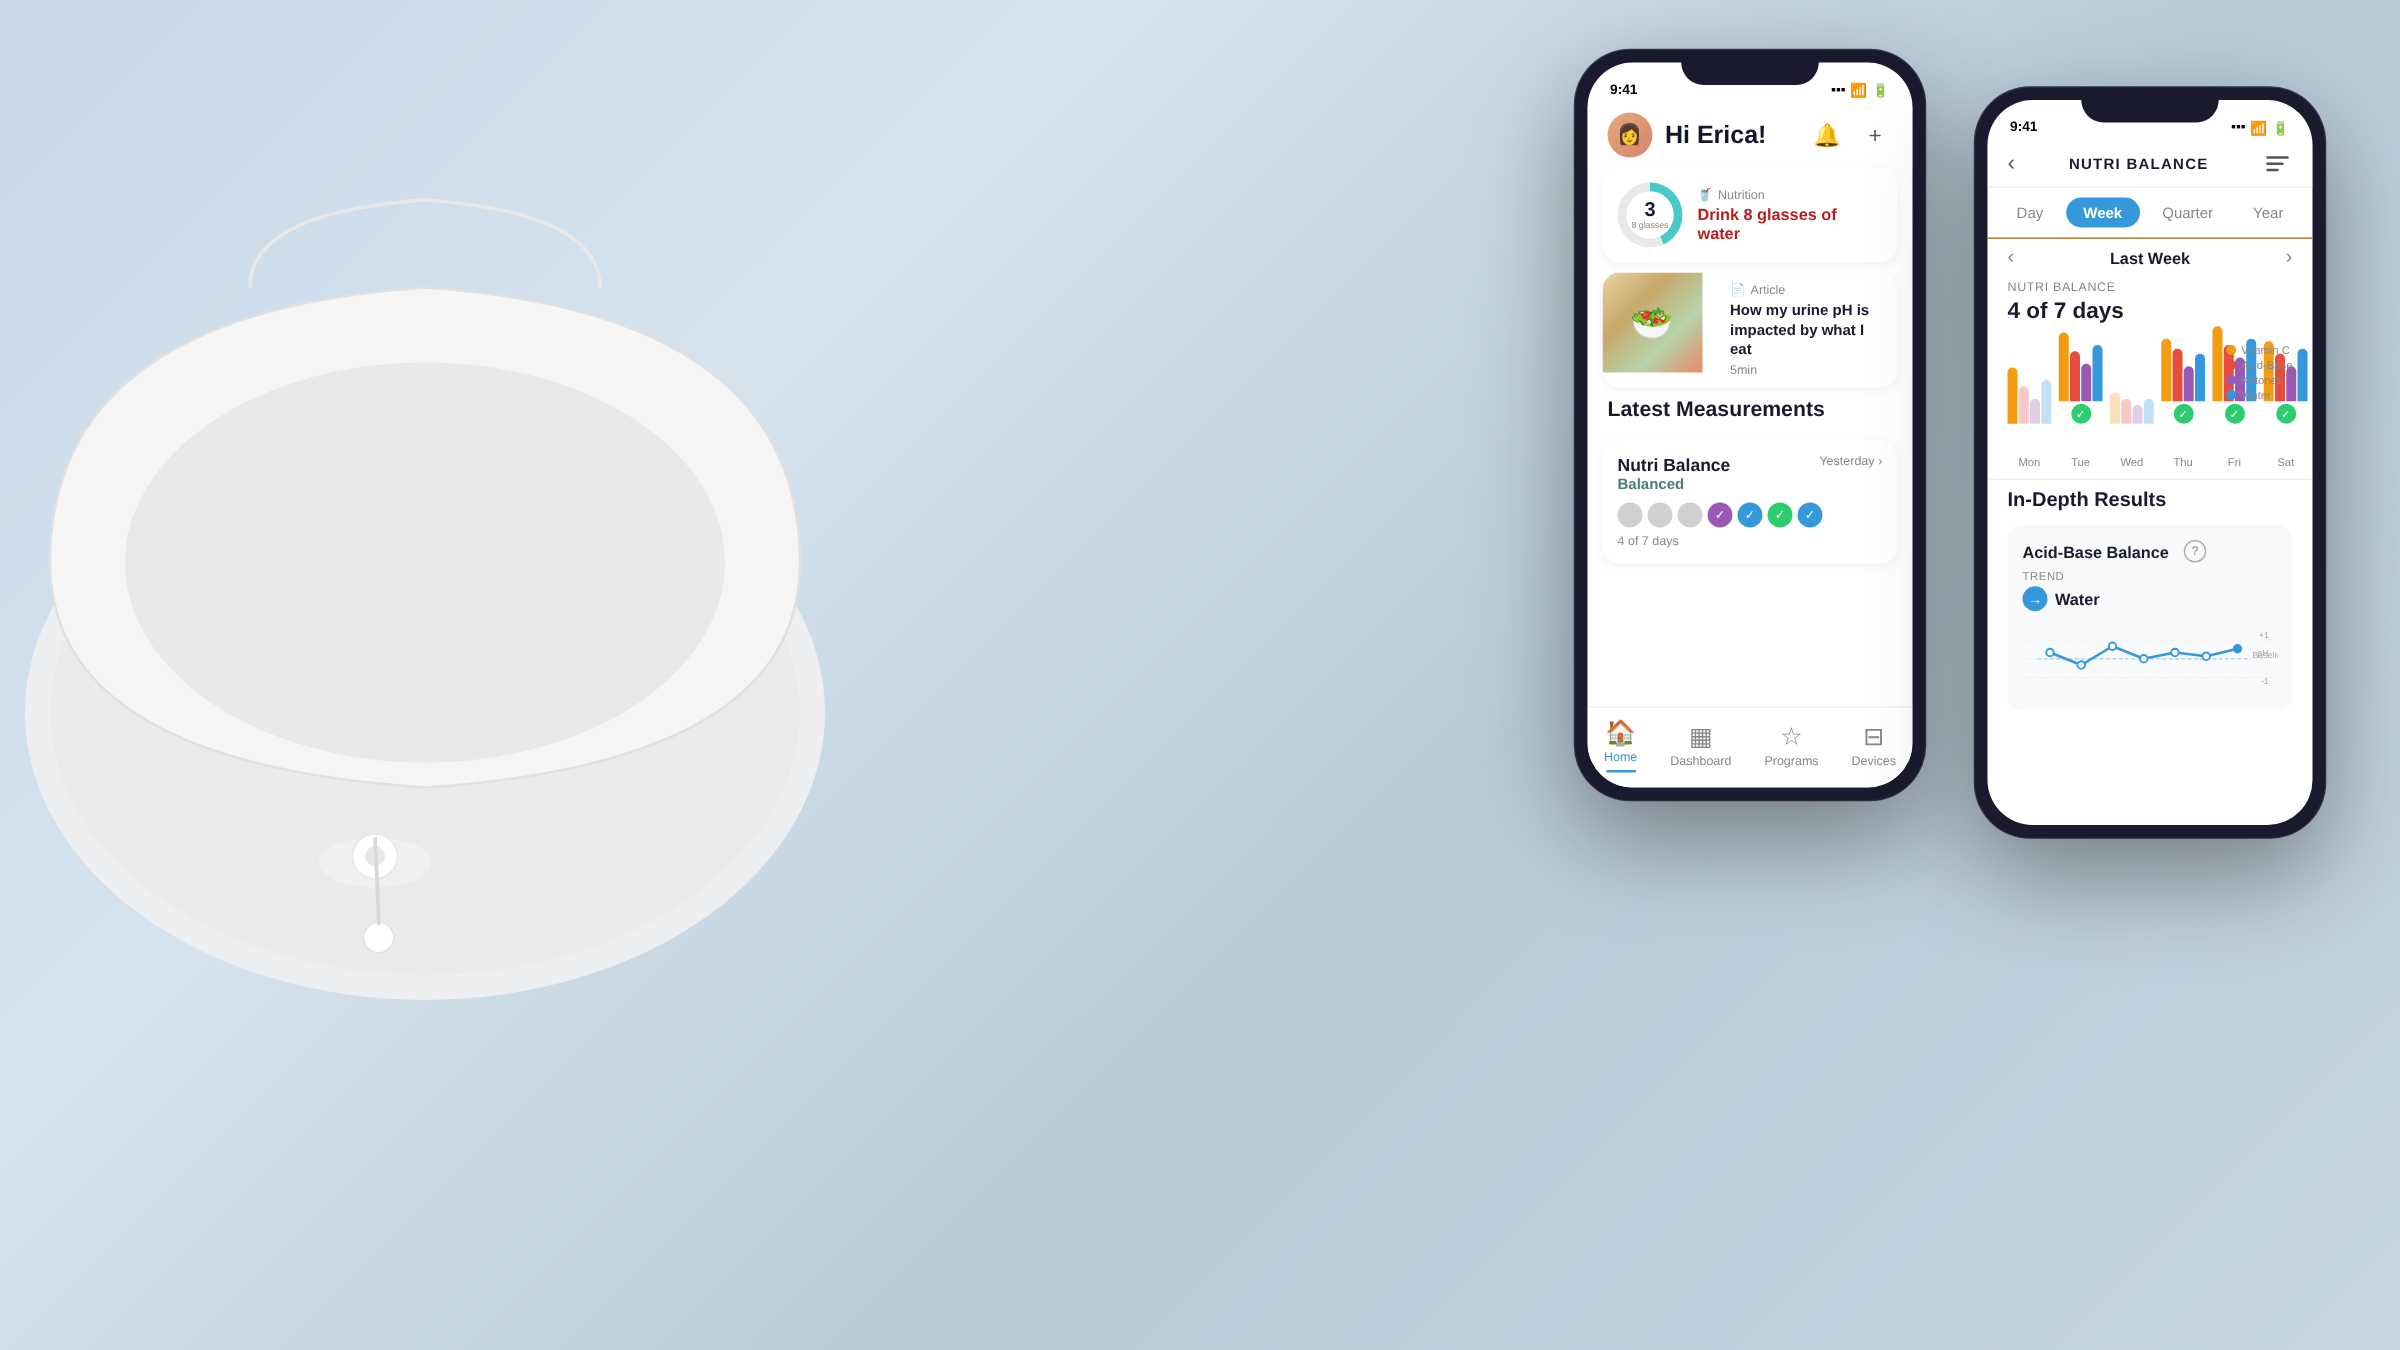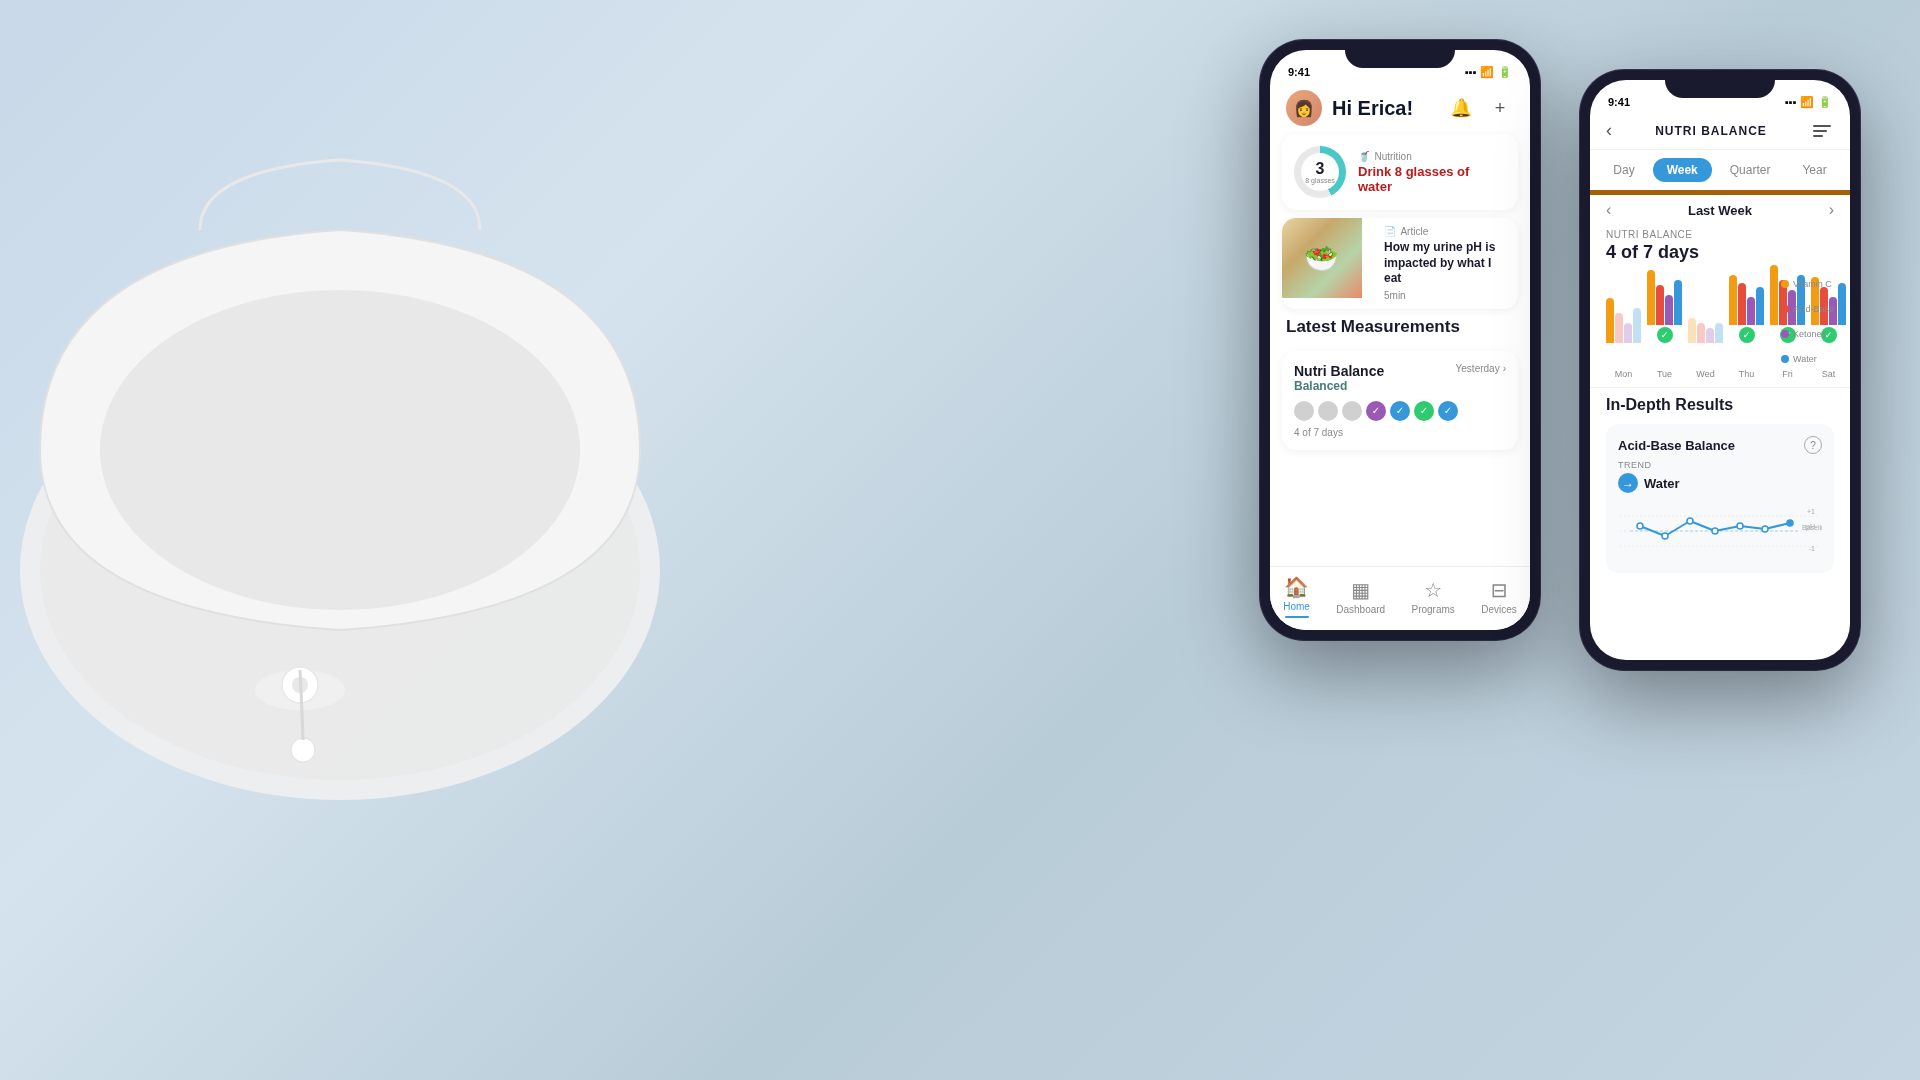--- a/index.html
+++ b/index.html
@@ -346,21 +346,21 @@
     .back-btn {
       font-size: 18px;
       color: #555;
     }
 
     .time-tabs {
       display: flex;
       justify-content: center;
       gap: 4px;
       padding: 8px 16px;
-      border-bottom: 5px solid #a16207;
+      border-bottom: 1px solid #a16207;
     }
     .time-tab {
       padding: 5px 14px;
       border-radius: 20px;
       font-size: 12px;
       font-weight: 500;
       color: #888;
       cursor: pointer;
     }
     .time-tab.active {
@@ -449,21 +449,21 @@
       font-size: 9px;
       color: #888;
       margin-top: 24px;
     }
     .chart-legend {
       position: absolute;
       right: 16px;
       top: 8px;
       display: flex;
       flex-direction: column;
-      gap: 15px;
+      gap: 2px;
     }
     .legend-item {
       display: flex;
       align-items: center;
       gap: 4px;
       font-size: 9px;
       color: #888;
     }
     .legend-dot {
       width: 8px;
@@ -482,23 +482,23 @@
       margin-bottom: 10px;
     }
 
     .result-card {
       background: #f8f9fa;
       border-radius: 12px;
       padding: 12px;
     }
     .result-card-header {
       display: flex;
-      justify-content: space-between;
       align-items: center;
       margin-bottom: 6px;
+      gap: 12px;
     }
     .result-card-title {
       font-size: 13px;
       font-weight: 600;
       color: #1a1a2e;
     }
     .help-icon {
       width: 18px;
       height: 18px;
       border-radius: 50%;

